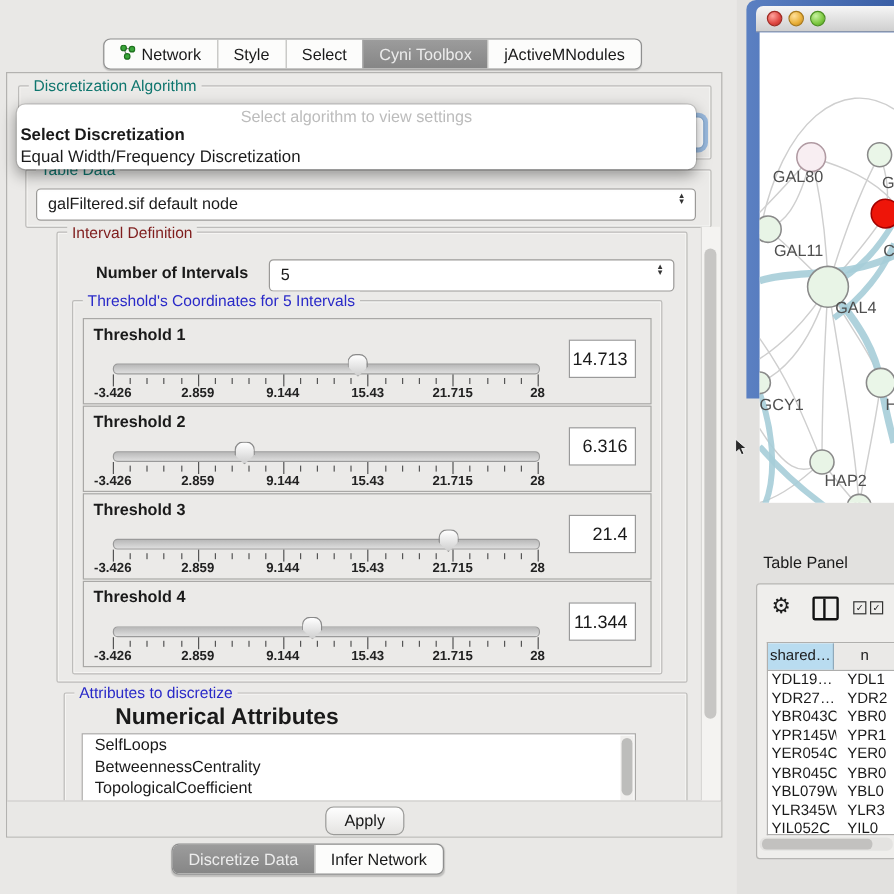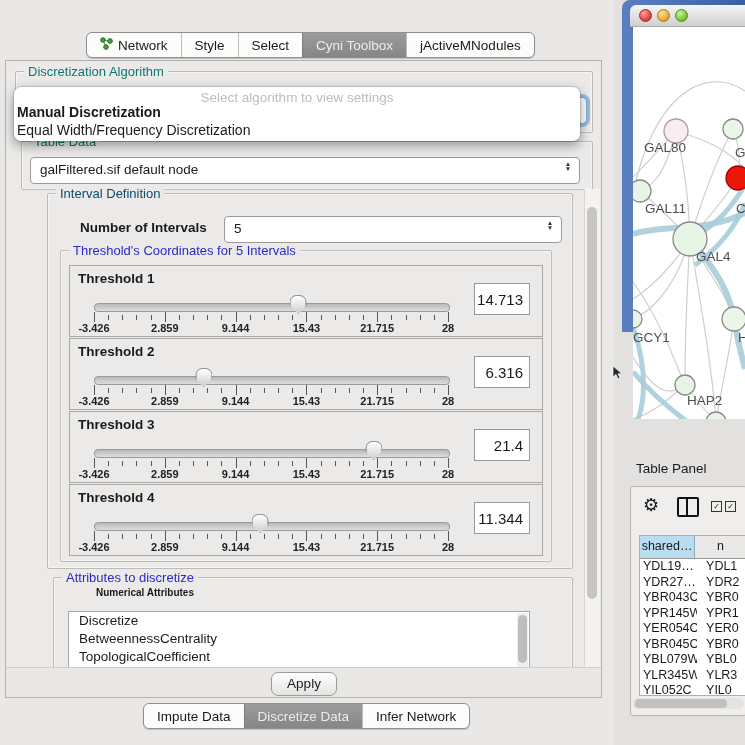--- a/index.html
+++ b/index.html
@@ -21,21 +21,21 @@
   .seg:first-child{border-left:none;}
   .seg.sel{background:linear-gradient(#9c9c9c,#868686);color:#ececec;border-color:#7c7c7c;}
   #top-tabs{left:86px;top:32px;}
   #bottom-tabs{left:143px;top:703px;}
   
   #content{position:absolute;left:5px;top:60px;width:595px;height:636px;background:#ebeae8;
       border:1px solid #b3b2b0;}
   .group{position:absolute;border:1px solid #bdbcba;border-radius:2px;
       box-shadow:inset 0 0 0 1px #f6f5f3;}
   .gtitle{position:absolute;left:8px;top:-8px;background:#ebeae8;padding:0 4px;font-size:13px;}
-  .gtitle.green{color:#0c4a6e;}
+  .gtitle.green{color:#7f1d1d;}
   .gtitle.blue{color:#2a2ac8;}
   .gtitle.gray{color:#0f766e;}
   #alg-group{left:9px;top:10px;width:576px;height:60px;}
   #alg-combo{position:absolute;left:17px;top:36px;width:562px;height:25px;background:#fff;
       border:1px solid #86a9cf;border-radius:5px;box-shadow:0 0 0 3px rgba(98,152,214,.6);}
   
   #algo-popup{position:absolute;left:8px;top:26px;width:566px;height:54px;background:#fff;
       border-radius:7px;box-shadow:0 4px 12px rgba(0,0,0,.4),0 0 0 1px rgba(0,0,0,.12);z-index:5;}
   #popup-hint{position:absolute;left:0;top:3px;width:100%;text-align:center;color:#bcbcbc;font-size:13.5px;}
   .popt{position:absolute;left:3px;font-size:14px;white-space:nowrap;}
@@ -64,21 +64,21 @@
   .tick{position:absolute;width:0;border-left:1px solid #555;}
   .tick.minor{top:3px;height:5px;}
   .tick.major{top:0;height:10px;}
   .tlabels{position:absolute;left:24px;top:56px;width:354px;height:12px;}
   .tlabel{position:absolute;transform:translateX(-50%);font-size:11px;font-weight:bold;color:#222;
       white-space:nowrap;}
   .vbox{position:absolute;left:404px;top:17px;width:56px;height:32px;background:#fff;
       border:1px solid #9a9a9a;font-size:15px;line-height:32px;text-align:right;padding-right:6px;
       box-sizing:border-box;}
   #attr-group{left:47px;top:516px;width:518px;height:92px;}
-  #attr-sub{position:absolute;left:6px;top:9px;font-size:10px;font-weight:bold;padding-left:36px;}
+  #attr-sub{position:absolute;left:6px;top:9px;font-size:19px;font-weight:bold;padding-left:36px;}
   #attr-list{position:absolute;left:14px;top:33px;width:460px;height:56px;background:#fff;
       border:1px solid #aaa9a7;overflow:hidden;}
   .attr-item{padding-left:10px;font-size:13.5px;line-height:18px;white-space:nowrap;}
   #attr-sb{position:absolute;right:1px;top:1px;width:11px;height:54px;background:#f0efed;}
   #attr-sb-thumb{position:absolute;left:1px;top:2px;width:9px;height:48px;border-radius:5px;background:#bdbdbb;}
   #apply-strip{position:absolute;left:0;top:606px;width:595px;height:29px;background:#e9e8e6;
       border-top:1px solid #cfcecc;}
   #apply-btn{position:absolute;left:265px;top:4px;width:64px;height:22px;border:1px solid #9b9b99;
       border-radius:7px;background:linear-gradient(#fefefe,#e4e3e1);font-size:13.5px;text-align:center;
       line-height:21px;}
@@ -155,21 +155,21 @@
     <div id="content">
 
       <div class="group" id="alg-group">
         <span class="gtitle gray">Discretization Algorithm</span>
       </div>
       <div id="alg-combo"></div>
 
       <div id="algo-popup">
         <div id="popup-hint">Select algorithm to view settings</div>
         <div id="popup-options">
-            <div class="popt b" style="top: 17px;">Manual Discretization</div>
+            <div class="popt b" style="top: 17px;">Select Discretization</div>
             <div class="popt" style="top: 35px;">Equal Width/Frequency Discretization</div>
           </div>
       </div>
 
       <div class="group" id="td-group">
         <span class="gtitle gray">Table Data</span>
         <div class="combo" id="td-combo">
           <span class="val">galFiltered.sif default node</span>
           <span class="stepper">▲<br>▼</span>
         </div>
@@ -355,43 +355,40 @@
               </div>
             </div>
         </div>
       </div>
 
       <div class="group" id="attr-group">
         <span class="gtitle blue">Attributes to discretize</span>
         <span id="attr-sub">Numerical Attributes</span>
         <div id="attr-list">
           <div id="attr-items">
-              <div class="attr-item">Discretize</div>
+              <div class="attr-item">SelfLoops</div>
               <div class="attr-item">BetweennessCentrality</div>
               <div class="attr-item">TopologicalCoefficient</div>
             </div>
           <div id="attr-sb">
               <div id="attr-sb-thumb"></div>
             </div>
         </div>
       </div>
 
       <div id="apply-strip">
         <div id="apply-btn">Apply</div>
       </div>
 
       <div id="cp-sb">
         <div id="cp-sb-thumb"></div>
       </div>
     </div>
 
     <div id="bottom-tabs" class="segbar">
-        <div class="seg">
-          <span>Impute Data</span>
-        </div>
         <div class="seg sel">
           <span>Discretize Data</span>
         </div>
         <div class="seg">
           <span>Infer Network</span>
         </div>
       </div>
   </div>
 
   <div id="net-win">

